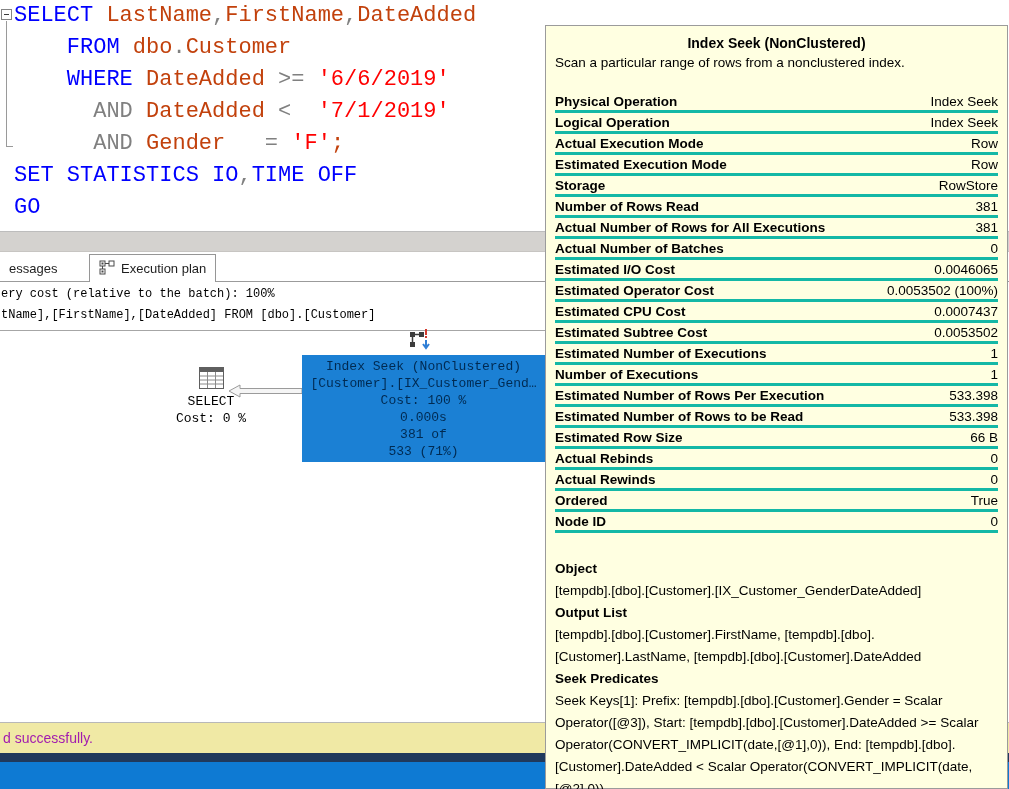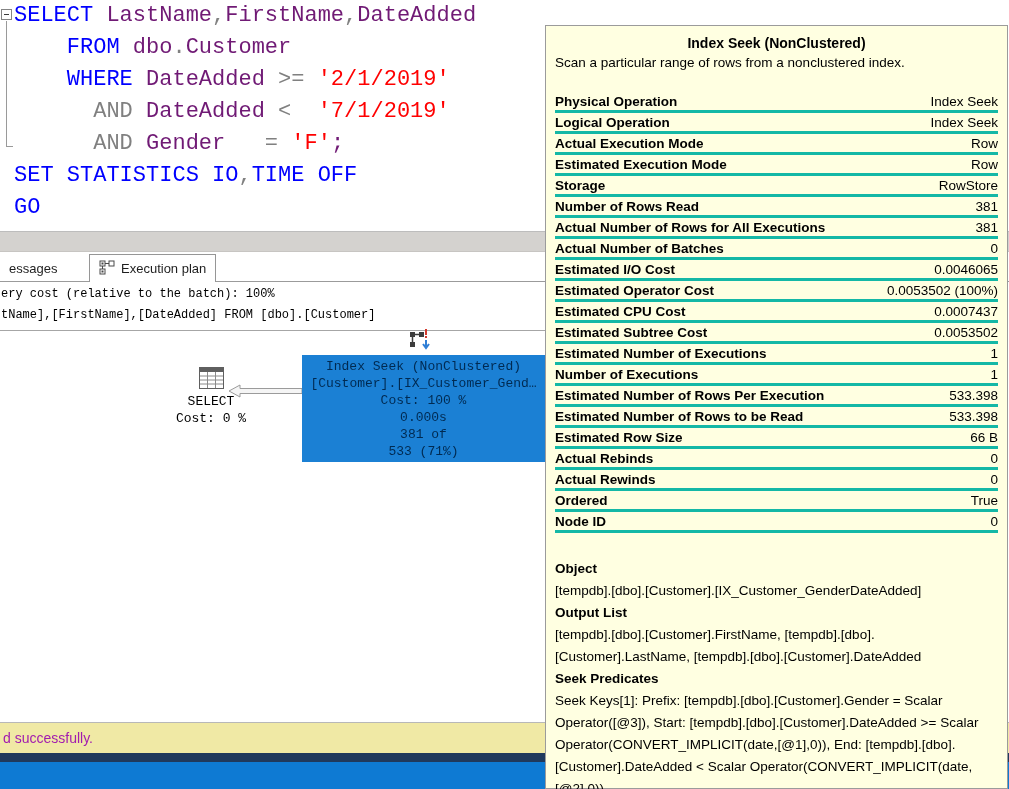--- a/index.html
+++ b/index.html
@@ -10,21 +10,21 @@
   }
 
   
   #editor { position:absolute; left:0; top:0; width:1009px; height:231px; background:#fff; }
   #code { position:absolute; left:14px; top:0; }
   .code-line { white-space:pre; font-family:"Liberation Mono","DejaVu Sans Mono",monospace;
                font-size:22px; line-height:32px; height:32px; color:#000; }
   .tok-kw  { color:#0000ff; }
   .tok-op  { color:#808080; }
   .tok-str { color:#ff0000; }
-  .tok-pl  { color:#701a75; }
+  .tok-pl  { color:#c2410c; }
   #collapse-box { position:absolute; left:1px; top:9px; width:11px; height:11px;
                   border:1px solid #848484; background:#fff; }
   #collapse-box::after { content:""; position:absolute; left:2px; top:4px; width:5px; height:1px; background:#3c3c3c; }
   #outline-vline { position:absolute; left:6px; top:21px; width:1px; height:125px; background:#9a9a9a; }
   #outline-tick  { position:absolute; left:6px; top:146px; width:7px; height:1px; background:#9a9a9a; }
 
   
   #splitter { position:absolute; left:0; top:231px; width:1009px; height:21px;
               background:#d4d2cf; border-top:1px solid #bdbdbd; border-bottom:1px solid #c7c5c2; }
 
@@ -85,21 +85,21 @@
 
 <div id="screen">
 
   <div id="editor">
     <div id="collapse-box"></div>
     <div id="outline-vline"></div>
     <div id="outline-tick"></div>
     <div id="code">
         <div class="code-line"><span class="tok-kw">SELECT</span><span class="tok-pl"> LastName</span><span class="tok-op">,</span><span class="tok-pl">FirstName</span><span class="tok-op">,</span><span class="tok-pl">DateAdded</span></div>
         <div class="code-line"><span class="tok-pl">    </span><span class="tok-kw">FROM</span><span class="tok-pl"> dbo</span><span class="tok-op">.</span><span class="tok-pl">Customer</span></div>
-        <div class="code-line"><span class="tok-pl">    </span><span class="tok-kw">WHERE</span><span class="tok-pl"> DateAdded </span><span class="tok-op">&gt;= </span><span class="tok-str">'2/1/2019'</span></div>
+        <div class="code-line"><span class="tok-pl">    </span><span class="tok-kw">WHERE</span><span class="tok-pl"> DateAdded </span><span class="tok-op">&gt;= </span><span class="tok-str">'6/6/2019'</span></div>
         <div class="code-line"><span class="tok-pl">      </span><span class="tok-op">AND</span><span class="tok-pl"> DateAdded </span><span class="tok-op">&lt;  </span><span class="tok-str">'7/1/2019'</span></div>
         <div class="code-line"><span class="tok-pl">      </span><span class="tok-op">AND</span><span class="tok-pl"> Gender   </span><span class="tok-op">= </span><span class="tok-str">'F'</span><span class="tok-pl">;</span></div>
         <div class="code-line"><span class="tok-kw">SET STATISTICS IO</span><span class="tok-op">,</span><span class="tok-kw">TIME OFF</span></div>
         <div class="code-line"><span class="tok-kw">GO</span></div>
       </div>
   </div>
 
   <div id="splitter"></div>
 
   <div id="tabbar">

